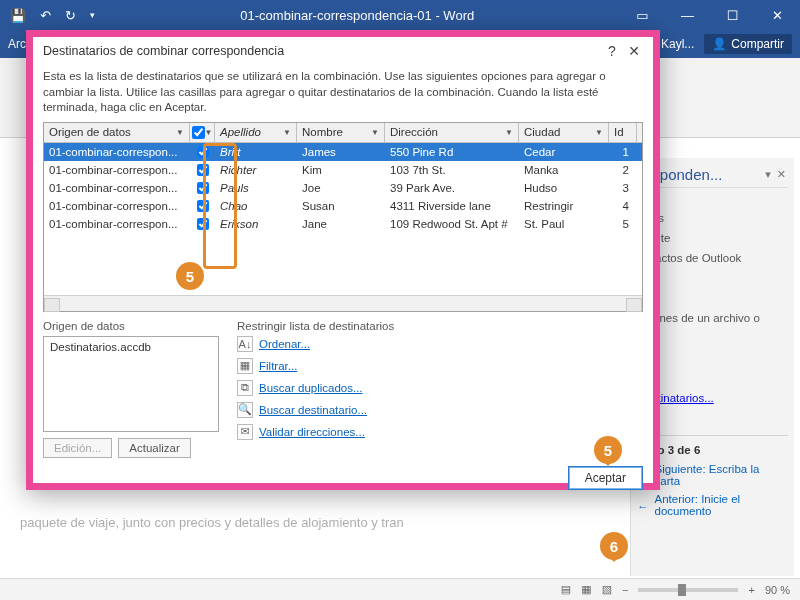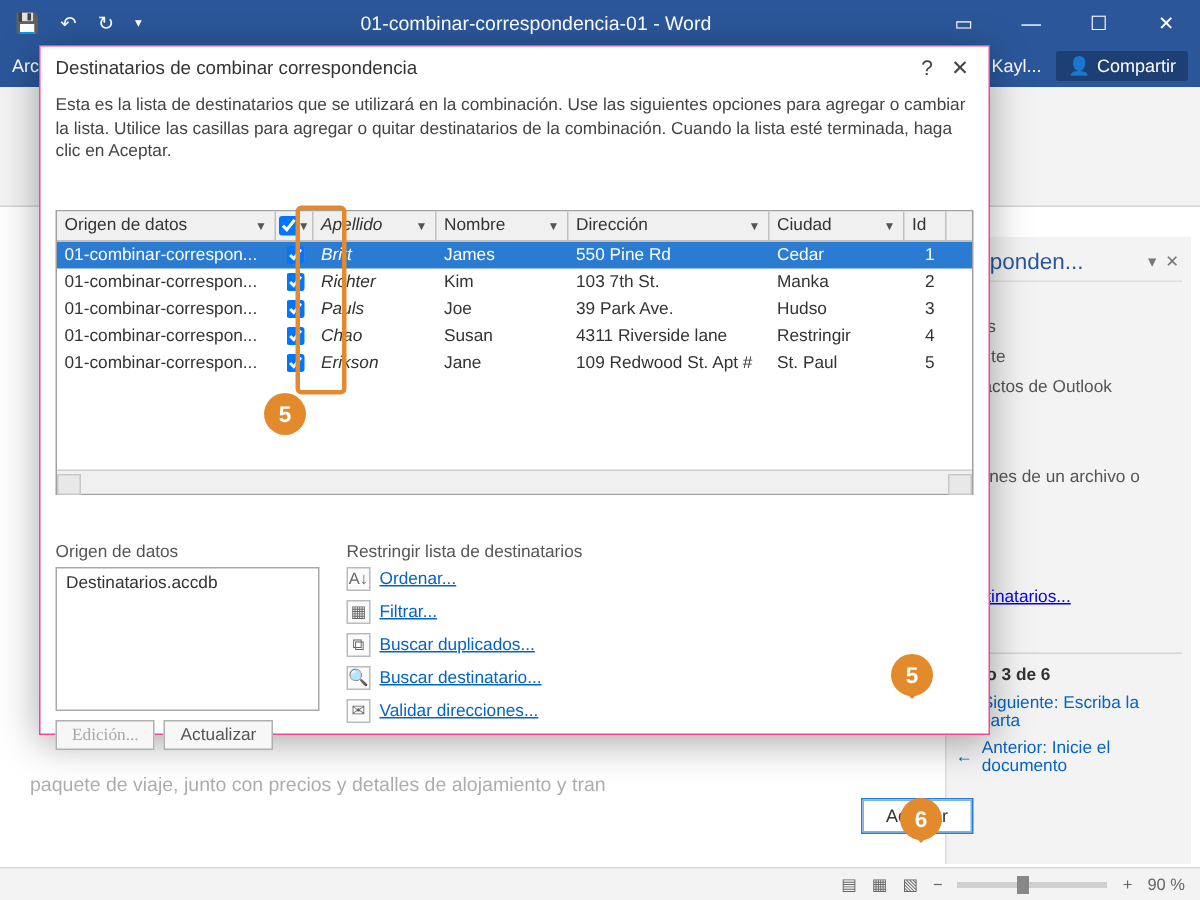--- a/index.html
+++ b/index.html
@@ -18,27 +18,27 @@
 .ribbonstrip .left { display: flex; gap: 16px; }
 .ribbonstrip .right { display: flex; gap: 10px; align-items: center; }
 .share-btn { background: #1e3f73; padding: 3px 8px; border-radius: 2px; display: flex; align-items: center; gap: 4px; }
 
 
 .ribbon-area { background: #f3f3f3; height: 80px; border-bottom: 1px solid #d4d4d4; }
 
 
 .dialog {
   position: absolute; left: 26px; top: 30px; width: 634px; height: 460px;
-  background: #fff; border: 1px solid #ec4899; box-shadow: 0 5px 25px rgba(0,0,0,.35);
+  background: #fff; border: 7px solid #ec4899; box-shadow: 0 5px 25px rgba(0,0,0,.35);
   display: flex; flex-direction: column;
 }
 .dlg-title { display: flex; align-items: center; padding: 6px 8px 6px 10px; font-size: 12.5px; color: #333; }
 .dlg-title .spacer { flex: 1; }
 .dlg-title .help, .dlg-title .close { width: 22px; text-align: center; font-size: 14px; color: #444; }
-.dlg-body { padding: 4px 10px 10px 10px; font-size: 11.5px; color: #444; display: flex; flex-direction: column; flex: 1; gap: 24px; }
+.dlg-body { padding: 4px 10px 10px 10px; font-size: 11.5px; color: #444; display: flex; flex-direction: column; flex: 1; }
 .dlg-desc { line-height: 1.35; margin-bottom: 6px; }
 
 
 .grid { border: 1px solid #a0a0a0; height: 190px; display: flex; flex-direction: column; }
 .grid-header { display: flex; background: #f0f0f0; border-bottom: 1px solid #c0c0c0; }
 .ghcell { border-right: 1px solid #c0c0c0; padding: 3px 5px; font-size: 11.5px; color: #333; position: relative; display: flex; align-items: center; justify-content: space-between; }
 .ghcell .dd { font-size: 8px; color: #555; }
 .col-src { width: 146px; } .col-chk { width: 25px; justify-content: center; }
 .col-ape { width: 82px; font-style: italic; } .col-nom { width: 88px; } .col-dir { width: 134px; } .col-ciu { width: 90px; } .col-id { width: 28px; text-align: right; }
 
@@ -56,21 +56,21 @@
 .grid-scroll::before, .grid-scroll::after { content: ""; position: absolute; top: 2px; width: 14px; height: 12px; background: #e8e8e8; border: 1px solid #c8c8c8; }
 .grid-scroll::before { left: 0; } .grid-scroll::after { right: 0; }
 
 
 .lower { display: flex; gap: 18px; margin-top: 8px; flex: 1; }
 .lower .panel { display: flex; flex-direction: column; }
 .panel-title { font-size: 11.5px; color: #555; margin-bottom: 4px; }
 .ds-box { width: 176px; height: 96px; border: 1px solid #a9a9a9; background: #fff; padding: 4px 6px; font-size: 11.5px; color: #333; }
 .ds-buttons { display: flex; gap: 6px; margin-top: 6px; }
 .btn { border: 1px solid #b0b0b0; background: #f7f7f7; padding: 3px 10px; font-size: 11.5px; color: #555; }
-.btn.disabled { color: #a8a8a8; font-family: Liberation Serif, serif; }
+.btn.disabled { color: #a8a8a8; }
 
 .refine-list { display: flex; flex-direction: column; gap: 6px; }
 .refine-item { display: flex; align-items: center; gap: 6px; font-size: 11.5px; }
 .refine-item a { color: #0563c1; text-decoration: underline; }
 .refine-icon { width: 16px; height: 16px; display: inline-flex; align-items: center; justify-content: center; font-size: 11px; border: 1px solid #bbb; background: #fbfbfb; color: #666; }
 
 .dlg-footer { display: flex; justify-content: flex-end; padding-top: 8px; position: relative; }
 .accept { border: 1px solid #2a7bd1; background: #fff; padding: 4px 16px; font-size: 12px; color: #333; box-shadow: 0 0 0 1px #7fb3e8 inset; }
 
 

